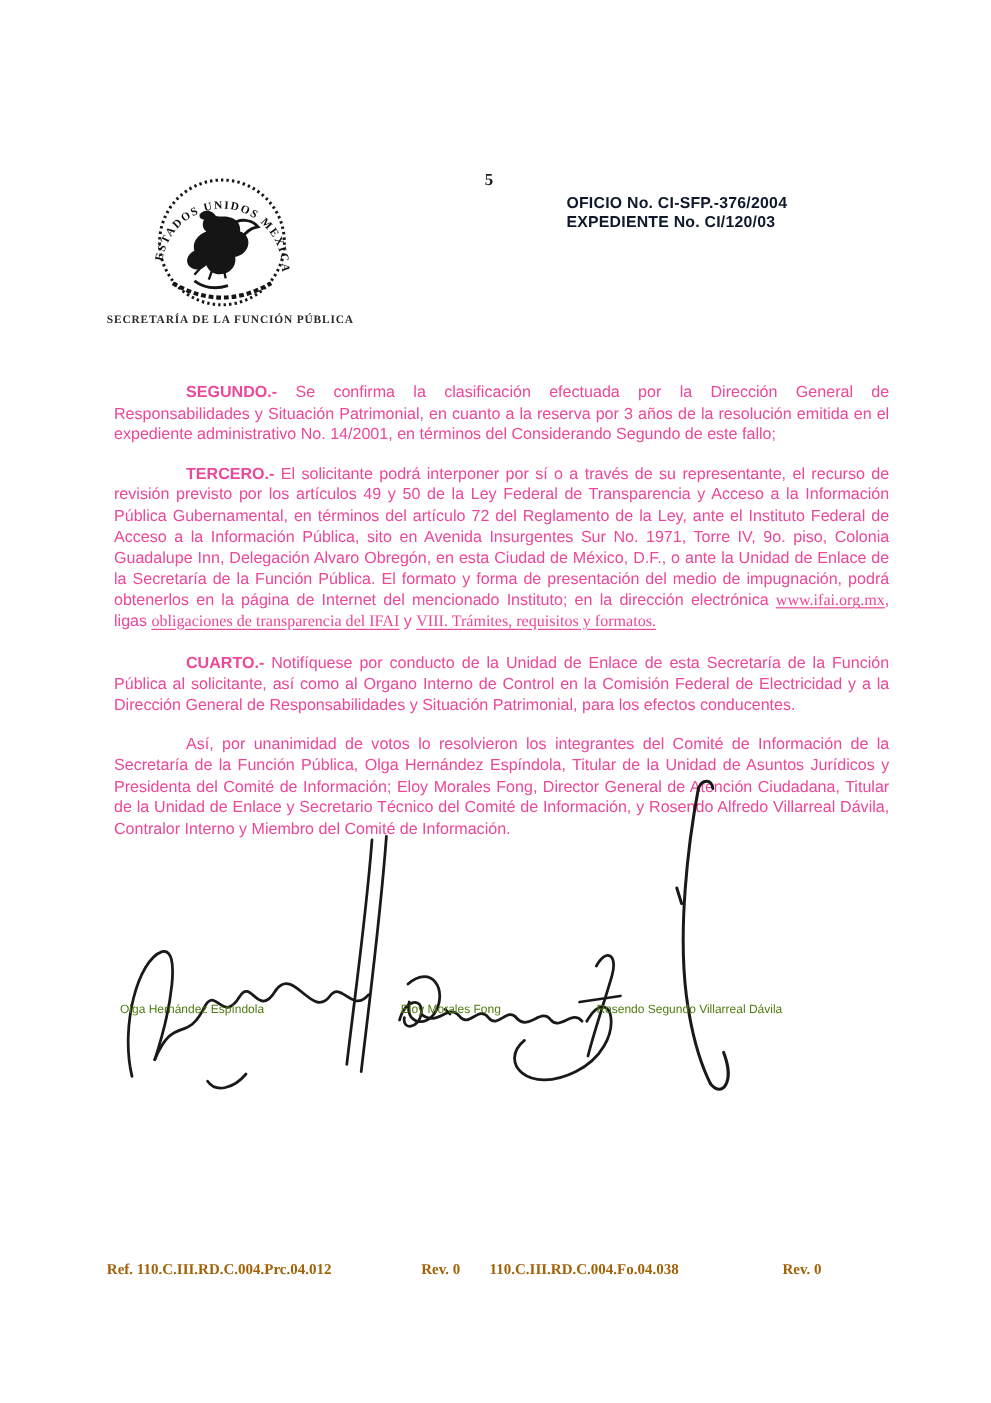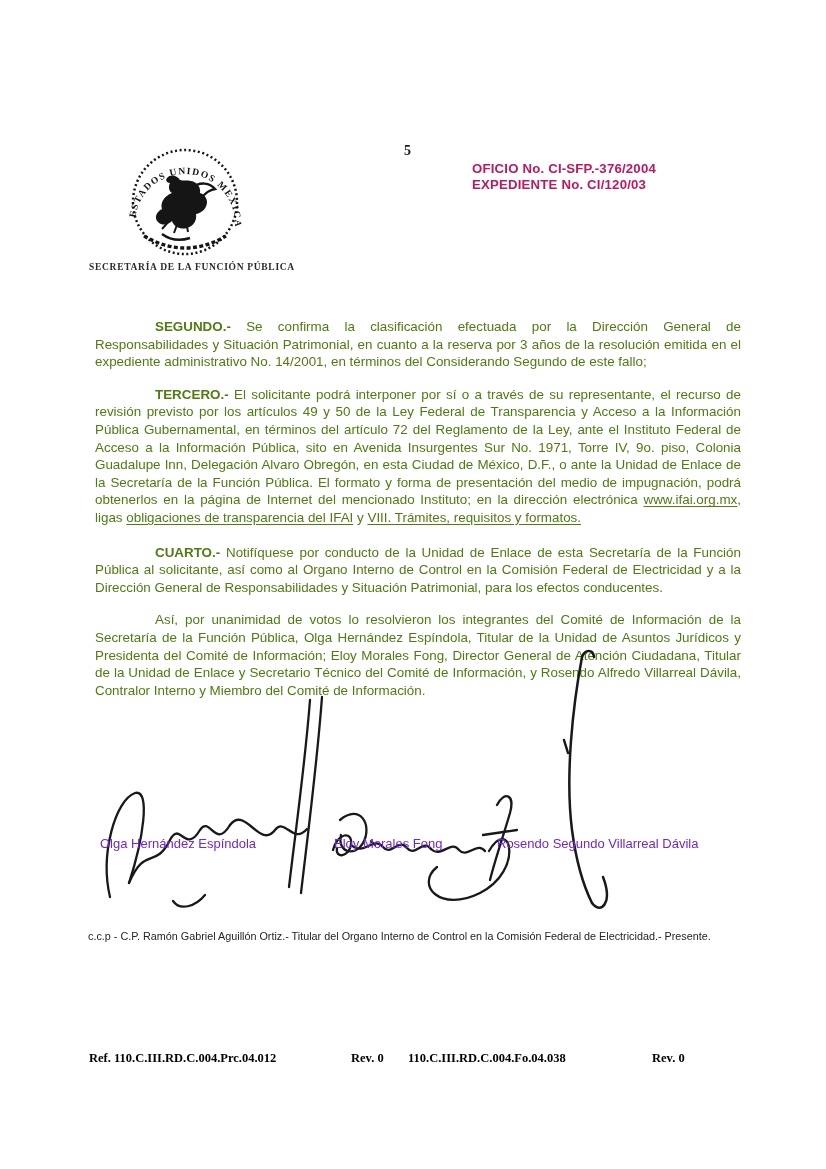--- a/index.html
+++ b/index.html
@@ -4,46 +4,46 @@
 <style>
   * { margin:0; padding:0; box-sizing:border-box; }
   html,body { width:826px; height:1169px; background:#ffffff; }
   body { font-family:"Liberation Sans", sans-serif; color:#1c1c1c; position:relative; }
   .page { position:absolute; inset:0; width:826px; height:1169px; background:#fff; overflow:hidden; }
 
   .page-number { position:absolute; left:404px; top:143px; font-family:"Liberation Serif",serif;
                  font-size:14px; font-weight:bold; }
 
   .oficio-block { position:absolute; left:472px; top:161px; font-size:13.2px; font-weight:bold;
-                  letter-spacing:.2px; line-height:15.5px; color:#be185d; }
+                  letter-spacing:.2px; line-height:15.5px; color:#0f172a; }
 
   .seal { position:absolute; left:118px; top:146px; width:134px; height:112px; }
 
   .secretaria { position:absolute; left:89px; top:262px; font-family:"Liberation Serif",serif;
                 font-size:9.5px; font-weight:bold; letter-spacing:.7px; color:#2a2a2a;text-align:center; }
 
   .content { position:absolute; left:95px; top:318px; width:646px; font-size:13.4px;
-             line-height:17.6px; text-align:justify; color:#4d7c0f; }
+             line-height:17.6px; text-align:justify; color:#ec4899; }
   .content p { text-indent:60px; margin-bottom:15px; }
   .content p.tercero { margin-bottom:17px; }
   .content b { font-weight:bold; }
-  .u { text-decoration:underline; text-underline-offset:2px; }
+  .u { text-decoration:underline; text-underline-offset:2px;font-family:Liberation Serif, serif; }
 
   .signatures-svg { position:absolute; left:85px; top:645px; width:660px; height:275px; }
-  .sig-name { position:absolute; font-size:13px; color:#6d28d9; white-space:nowrap; }
+  .sig-name { position:absolute; font-size:10px; color:#4d7c0f; white-space:nowrap; }
   .sig-name.olga { left:100px; top:836px; }
   .sig-name.eloy { left:334px; top:836px; }
   .sig-name.rosendo { left:497px; top:836px; }
 
   .ccp { position:absolute; left:88px; top:929px; width:656px; font-size:10.8px;
          line-height:14.5px; color:#242424; }
   .ccp .ccp-item { padding-left:40px; text-indent:-40px; margin-bottom:3px; }
 
   .footer { position:absolute; left:0; top:1051px; width:826px; height:20px;
-            font-family:"Liberation Serif",serif; font-weight:bold; font-size:12.5px; color:#000000; }
+            font-family:"Liberation Serif",serif; font-weight:bold; font-size:12.5px; color:#a16207; }
   .footer span { position:absolute; white-space:nowrap; }
   .footer .f-ref  { left:89px; }
   .footer .f-rev1 { left:351px; }
   .footer .f-code { left:408px; }
   .footer .f-rev2 { left:652px; }
 </style>
 </head>
 <body>
 
 <div class="page">
@@ -111,21 +111,20 @@
       <path d="M497,12 C500,4 508,4 509,12"></path>
       <path d="M479,95 L483,108"></path>
     </g>
   </svg>
 
   <div class="sig-name olga">Olga Hernández Espíndola</div>
   <div class="sig-name eloy">Eloy Morales Fong</div>
   <div class="sig-name rosendo">Rosendo Segundo Villarreal Dávila</div>
 
   <div class="ccp">
-    <div class="ccp-item">c.c.p - C.P. Ramón Gabriel Aguillón Ortiz.- Titular del Organo Interno de Control en la Comisión Federal de Electricidad.- Presente.</div>
   </div>
 
   <div class="footer">
     <span class="f-ref">Ref. 110.C.III.RD.C.004.Prc.04.012</span>
     <span class="f-rev1">Rev. 0</span>
     <span class="f-code">110.C.III.RD.C.004.Fo.04.038</span>
     <span class="f-rev2">Rev. 0</span>
   </div>
 
 </div>

